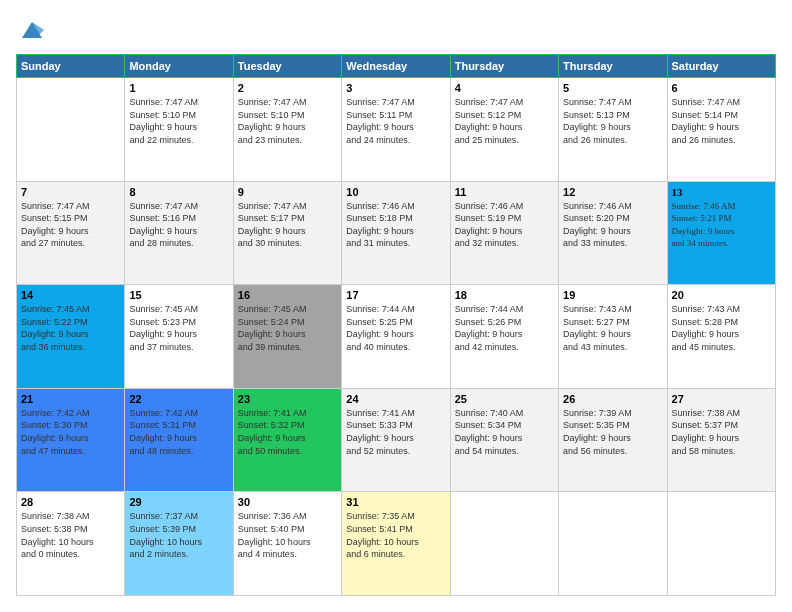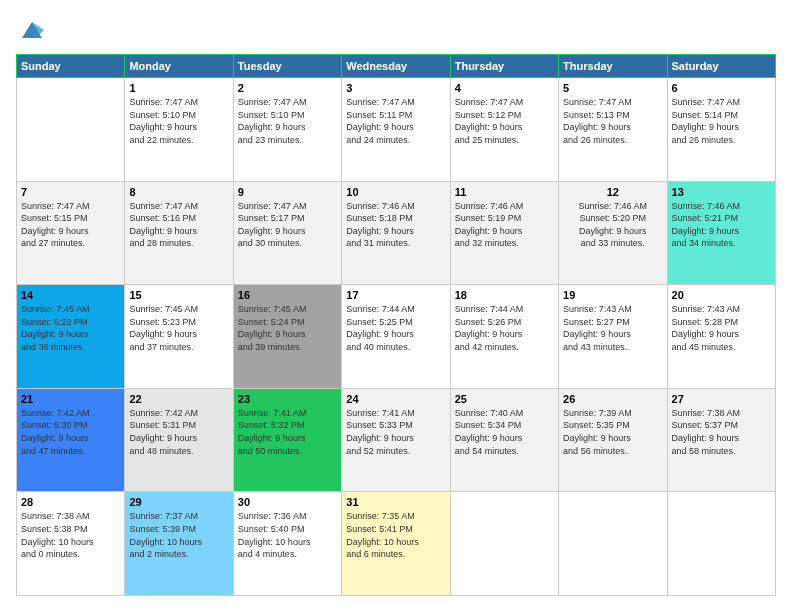--- a/index.html
+++ b/index.html
@@ -205,28 +205,28 @@
 Daylight: 9 hours
 and 31 minutes.</div>
           </td>
           <td style="background: rgb(242, 242, 242);">
             <span class="day-num">11</span>
             <div class="day-info" style="white-space: pre-line;">Sunrise: 7:46 AM
 Sunset: 5:19 PM
 Daylight: 9 hours
 and 32 minutes.</div>
           </td>
-          <td style="background: rgb(242, 242, 242); text-align: center;">
+          <td style="background: rgb(242, 242, 242);">
             <span class="day-num">12</span>
             <div class="day-info" style="white-space: pre-line;">Sunrise: 7:46 AM
 Sunset: 5:20 PM
 Daylight: 9 hours
 and 33 minutes.</div>
           </td>
-          <td style="background: #5eead4;">
+          <td style="background: #0ea5e9; font-family: Liberation Serif, serif;">
             <span class="day-num">13</span>
             <div class="day-info" style="white-space: pre-line;">Sunrise: 7:46 AM
 Sunset: 5:21 PM
 Daylight: 9 hours
 and 34 minutes.</div>
           </td>
         </tr>
         <tr>
           <td style="background: #0ea5e9;">
             <span class="day-num">14</span>
@@ -279,21 +279,21 @@
           </td>
         </tr>
         <tr>
           <td style="background: #3b82f6;">
             <span class="day-num">21</span>
             <div class="day-info" style="white-space: pre-line;">Sunrise: 7:42 AM
 Sunset: 5:30 PM
 Daylight: 9 hours
 and 47 minutes.</div>
           </td>
-          <td style="background: #e5e5e5; margin-left: 44px;">
+          <td style="background: #3b82f6; margin-left: 44px;">
             <span class="day-num">22</span>
             <div class="day-info" style="white-space: pre-line;">Sunrise: 7:42 AM
 Sunset: 5:31 PM
 Daylight: 9 hours
 and 48 minutes.</div>
           </td>
           <td style="background: #22c55e;">
             <span class="day-num">23</span>
             <div class="day-info" style="white-space: pre-line;">Sunrise: 7:41 AM
 Sunset: 5:32 PM

